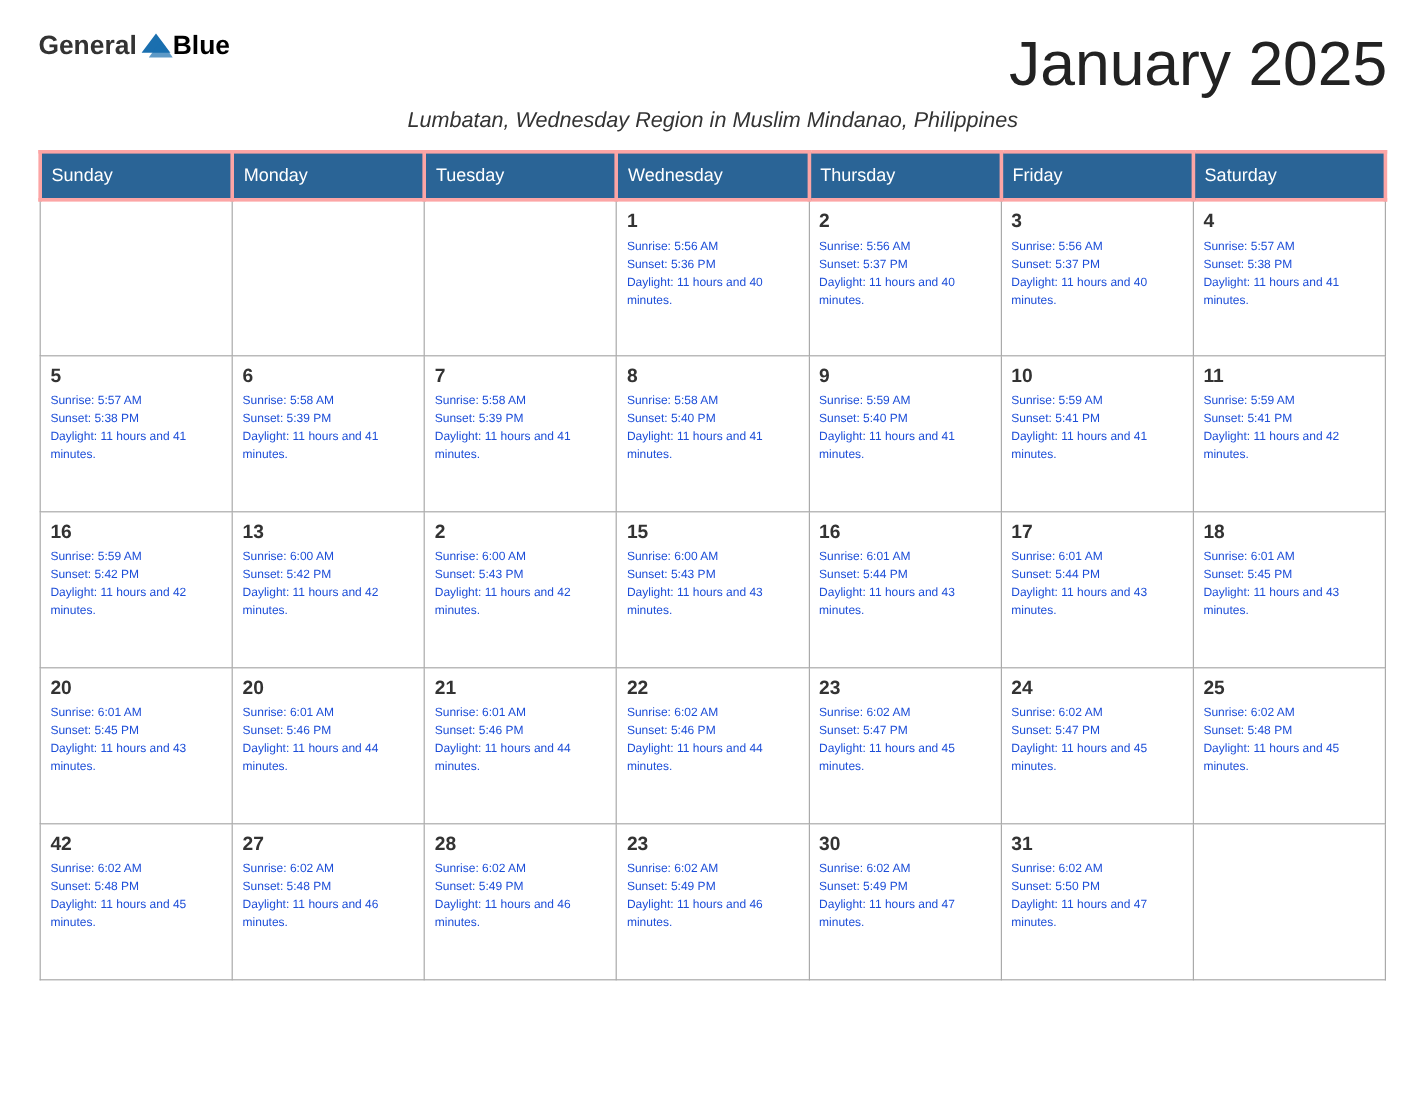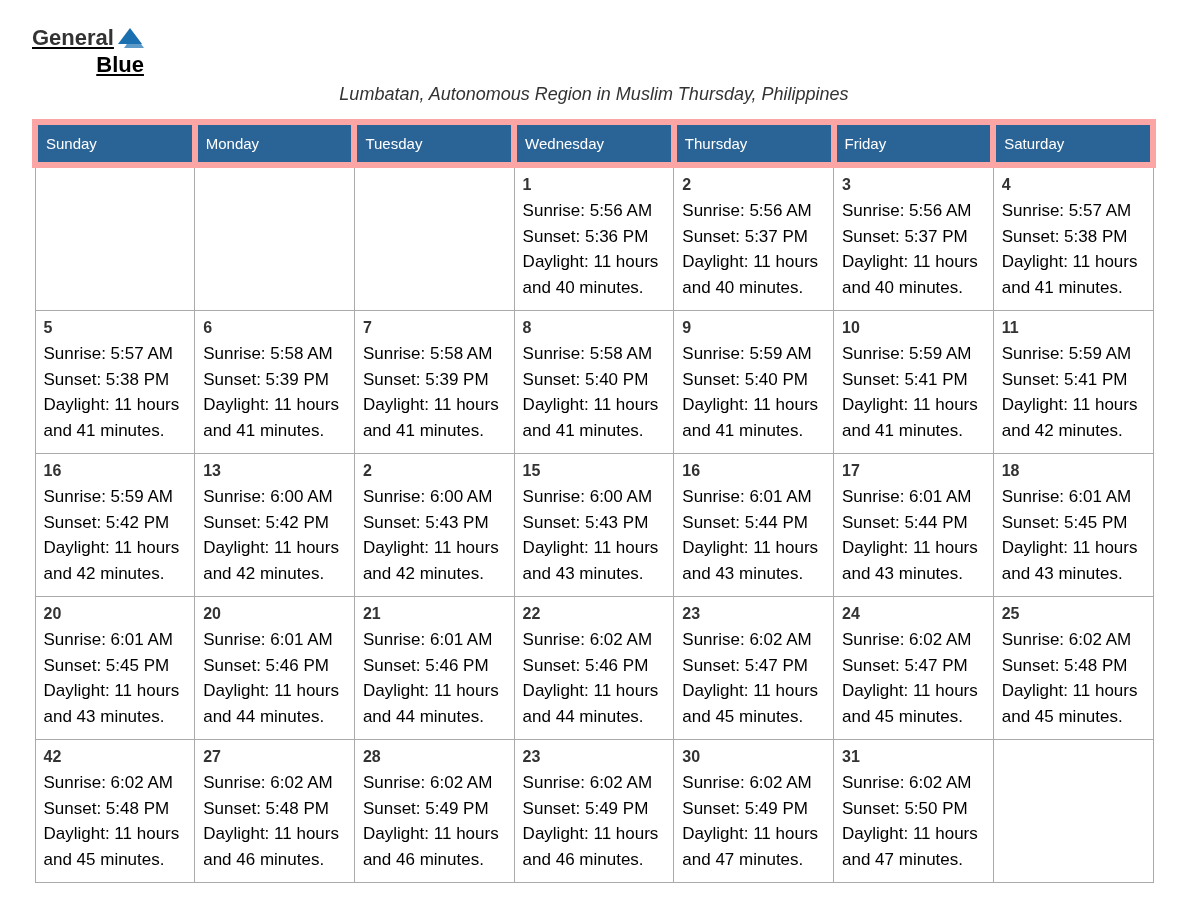--- a/index.html
+++ b/index.html
@@ -49,75 +49,75 @@
       border-collapse: collapse;
       border: 1px solid #999;
     }
     .calendar th {
       background: #2a6496;
       color: #fff;
       padding: 10px 8px;
       font-size: 15px;
       font-weight: normal;
       text-align: left;
-      border: 6px solid #fca5a5;
+      border: 3px solid #fca5a5;
     }
     .calendar td {
       vertical-align: top;
       padding: 8px 8px 10px 8px;
       border: 1px solid #aaa;
       width: 14.28%;
       min-height: 110px;
       height: 130px;
       font-size: 12.5px;
       color: #333;
     }
     .day-number {
       font-size: 16px;
       font-weight: bold;
       color: #333;
       display: block;
       margin-bottom: 4px;
     }
     .day-info {
-      font-size: 17px;
-      color: #000000;
+      font-size: 10px;
+      color: #1d4ed8;
       line-height: 1.5;
     }
     .empty-cell {
       background: #fff;
     }
     .logo-wrapper {
       display: flex;
-      flex-direction: column;
-      align-items: flex-end;
-      text-decoration: underline;
+      flex-direction: row;
+      align-items: center;
     }
     .logo-line {
       display: flex;
       align-items: center;
     }
   </style>
 </head>
 <body>
 
 <div class="header-row">
   <div class="logo-wrapper">
     <div class="logo-line">
       <span class="logo-text-general">General</span>
       <svg class="logo-icon" viewBox="0 0 28 28" xmlns="http://www.w3.org/2000/svg">
         <polygon points="14,4 26,20 2,20" fill="#1a6faf"></polygon>
         <polygon points="18,10 28,24 8,24" fill="#1a6faf" opacity="0.7"></polygon>
       </svg>
     </div>
     <span class="logo-text-blue">Blue</span>
   </div>
+  <div class="month-title">January 2025</div>
 </div>
 
-<div class="subtitle">Lumbatan, Autonomous Region in Muslim Thursday, Philippines</div>
+<div class="subtitle">Lumbatan, Wednesday Region in Muslim Mindanao, Philippines</div>
 
 <table class="calendar">
   <thead>
     <tr>
     <th>Sunday</th>
         <th>Monday</th>
         <th>Tuesday</th>
         <th>Wednesday</th>
         <th>Thursday</th>
         <th>Friday</th>

